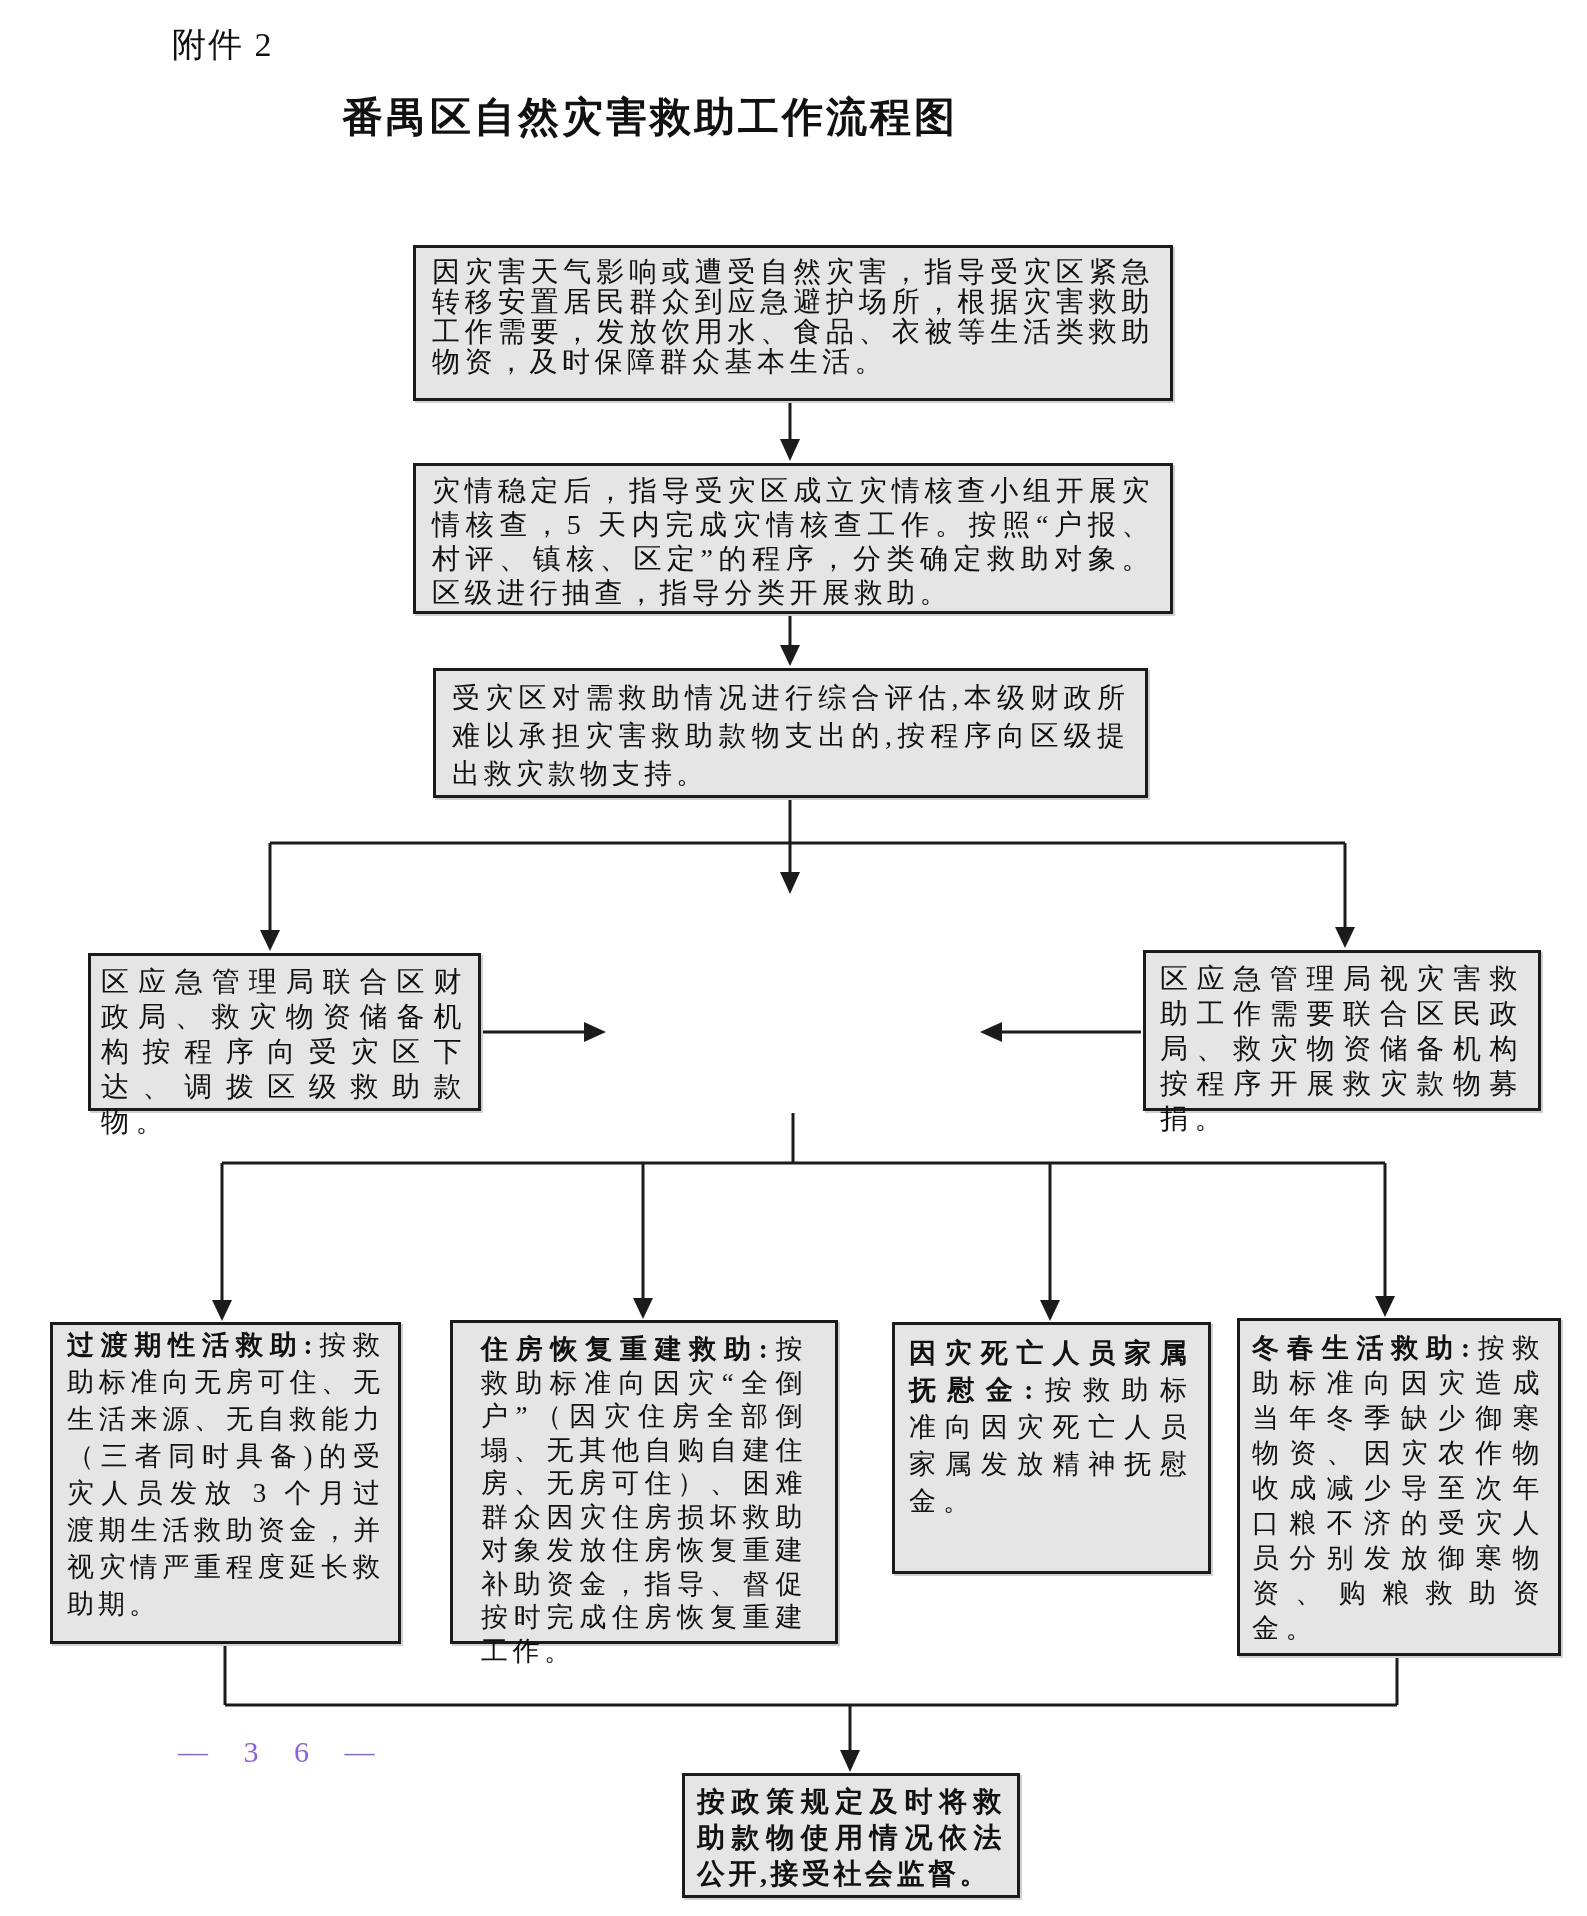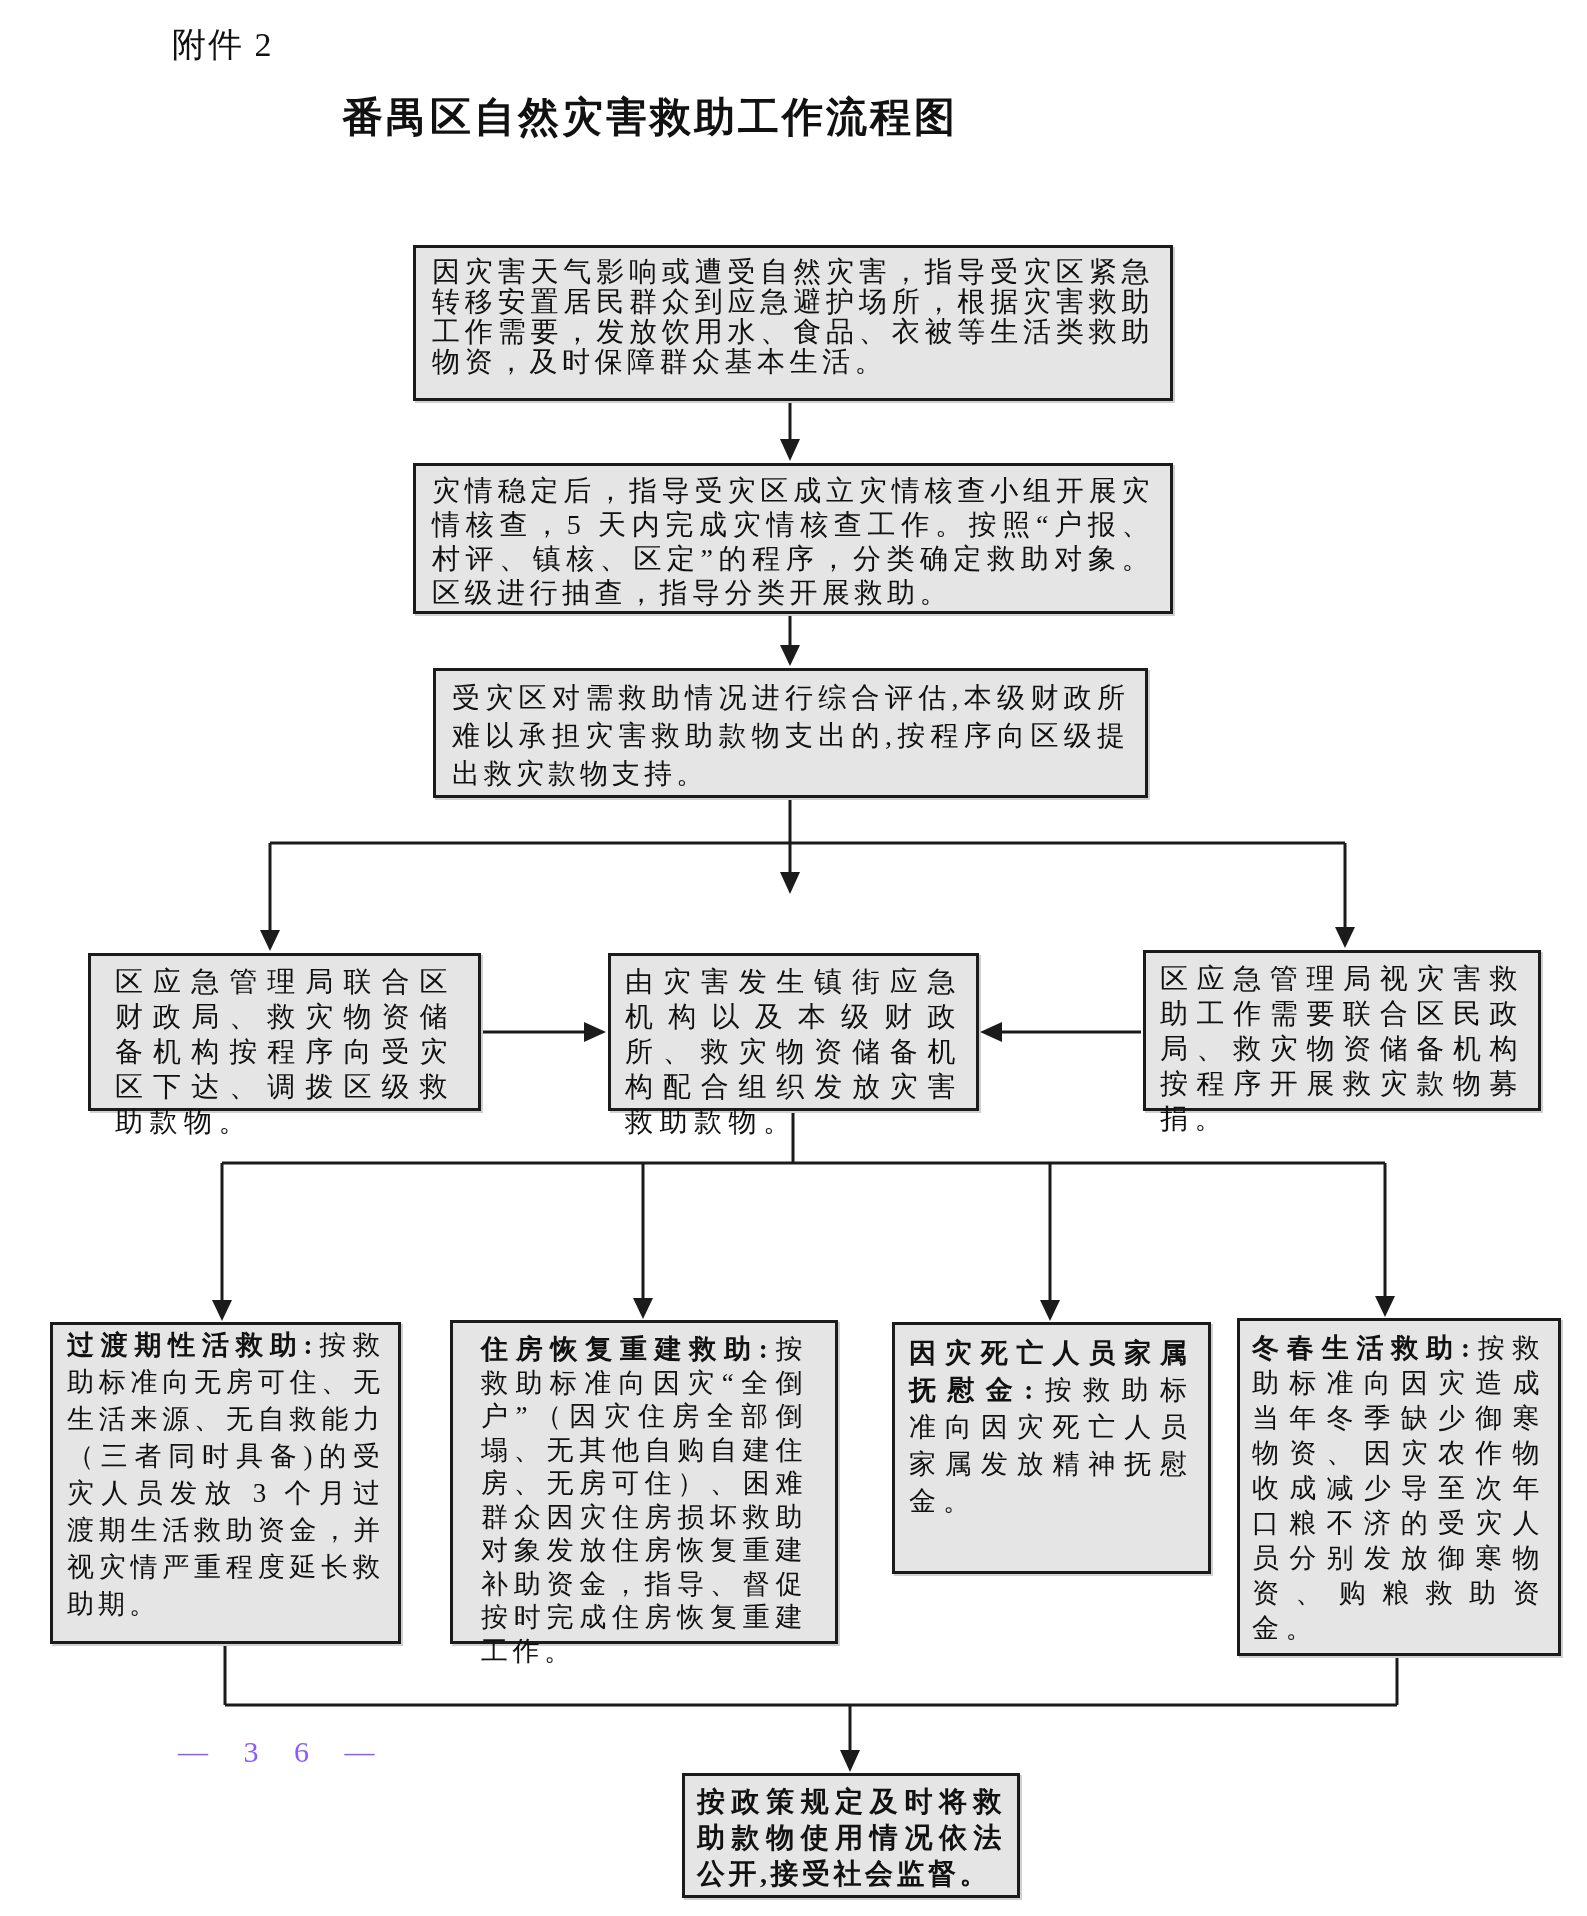--- a/index.html
+++ b/index.html
@@ -15,21 +15,21 @@
        box-shadow:2px 2px 0 rgba(120,120,120,.35);}
   .box p{margin:0;text-align:justify;}
 
   .b1{left:413px;top:245px;width:760px;height:156px;padding:9px 16px;}
   .b1 p{font-size:28px;line-height:30px;letter-spacing:4.5px;}
   .b2{left:413px;top:463px;width:760px;height:151px;padding:8px 16px;}
   .b2 p{font-size:28px;line-height:34px;letter-spacing:4.5px;}
   .b3{left:433px;top:668px;width:715px;height:130px;padding:8px 16px;}
   .b3 p{font-size:28px;line-height:38px;letter-spacing:4px;}
 
-  .midL{left:88px;top:953px;width:393px;height:158px;padding:8px 24px;}
+  .midL{left:88px;top:953px;width:393px;height:158px;padding:8px 10px;}
   .midC{left:608px;top:953px;width:371px;height:158px;padding:8px 14px;}
   .midR{left:1143px;top:950px;width:398px;height:161px;padding:8px 14px;}
   .midL p,.midC p,.midR p{font-size:28px;line-height:35px;letter-spacing:6.5px;}
 
   .botA{left:50px;top:1322px;width:351px;height:322px;padding:2px 14px;}
   .botA p{font-size:27px;line-height:37px;letter-spacing:4px;}
   .botB{left:450px;top:1320px;width:388px;height:324px;padding:10px 28px;}
   .botB p{font-size:27px;line-height:33.5px;letter-spacing:4.5px;}
   .botC{left:892px;top:1322px;width:319px;height:252px;padding:10px 14px;}
   .botC p{font-size:27px;line-height:37px;letter-spacing:7px;}
@@ -93,23 +93,20 @@
   <div class="box b2">
     <p>灾情稳定后，指导受灾区成立灾情核查小组开展灾情核查，5 天内完成灾情核查工作。按照“户报、村评、镇核、区定”的程序，分类确定救助对象。区级进行抽查，指导分类开展救助。</p>
   </div>
   <div class="box b3">
     <p>受灾区对需救助情况进行综合评估,本级财政所难以承担灾害救助款物支出的,按程序向区级提出救灾款物支持。</p>
   </div>
 
   <div class="box midL">
     <p>区应急管理局联合区财政局、救灾物资储备机构按程序向受灾区下达、调拨区级救助款物。</p>
   </div>
-  <div class="box midC">
-    <p>由灾害发生镇街应急机构以及本级财政所、救灾物资储备机构配合组织发放灾害救助款物。</p>
-  </div>
   <div class="box midR">
     <p>区应急管理局视灾害救助工作需要联合区民政局、救灾物资储备机构按程序开展救灾款物募捐。</p>
   </div>
 
   <div class="box botA">
     <p><b>过渡期性活救助:</b><span>按救助标准向无房可住、无生活来源、无自救能力（三者同时具备)的受灾人员发放 3 个月过渡期生活救助资金，并视灾情严重程度延长救助期。</span></p>
   </div>
   <div class="box botB">
     <p><b>住房恢复重建救助:</b><span>按救助标准向因灾“全倒户”（因灾住房全部倒塌、无其他自购自建住房、无房可住）、困难群众因灾住房损坏救助对象发放住房恢复重建补助资金，指导、督促按时完成住房恢复重建工作。</span></p>
   </div>

